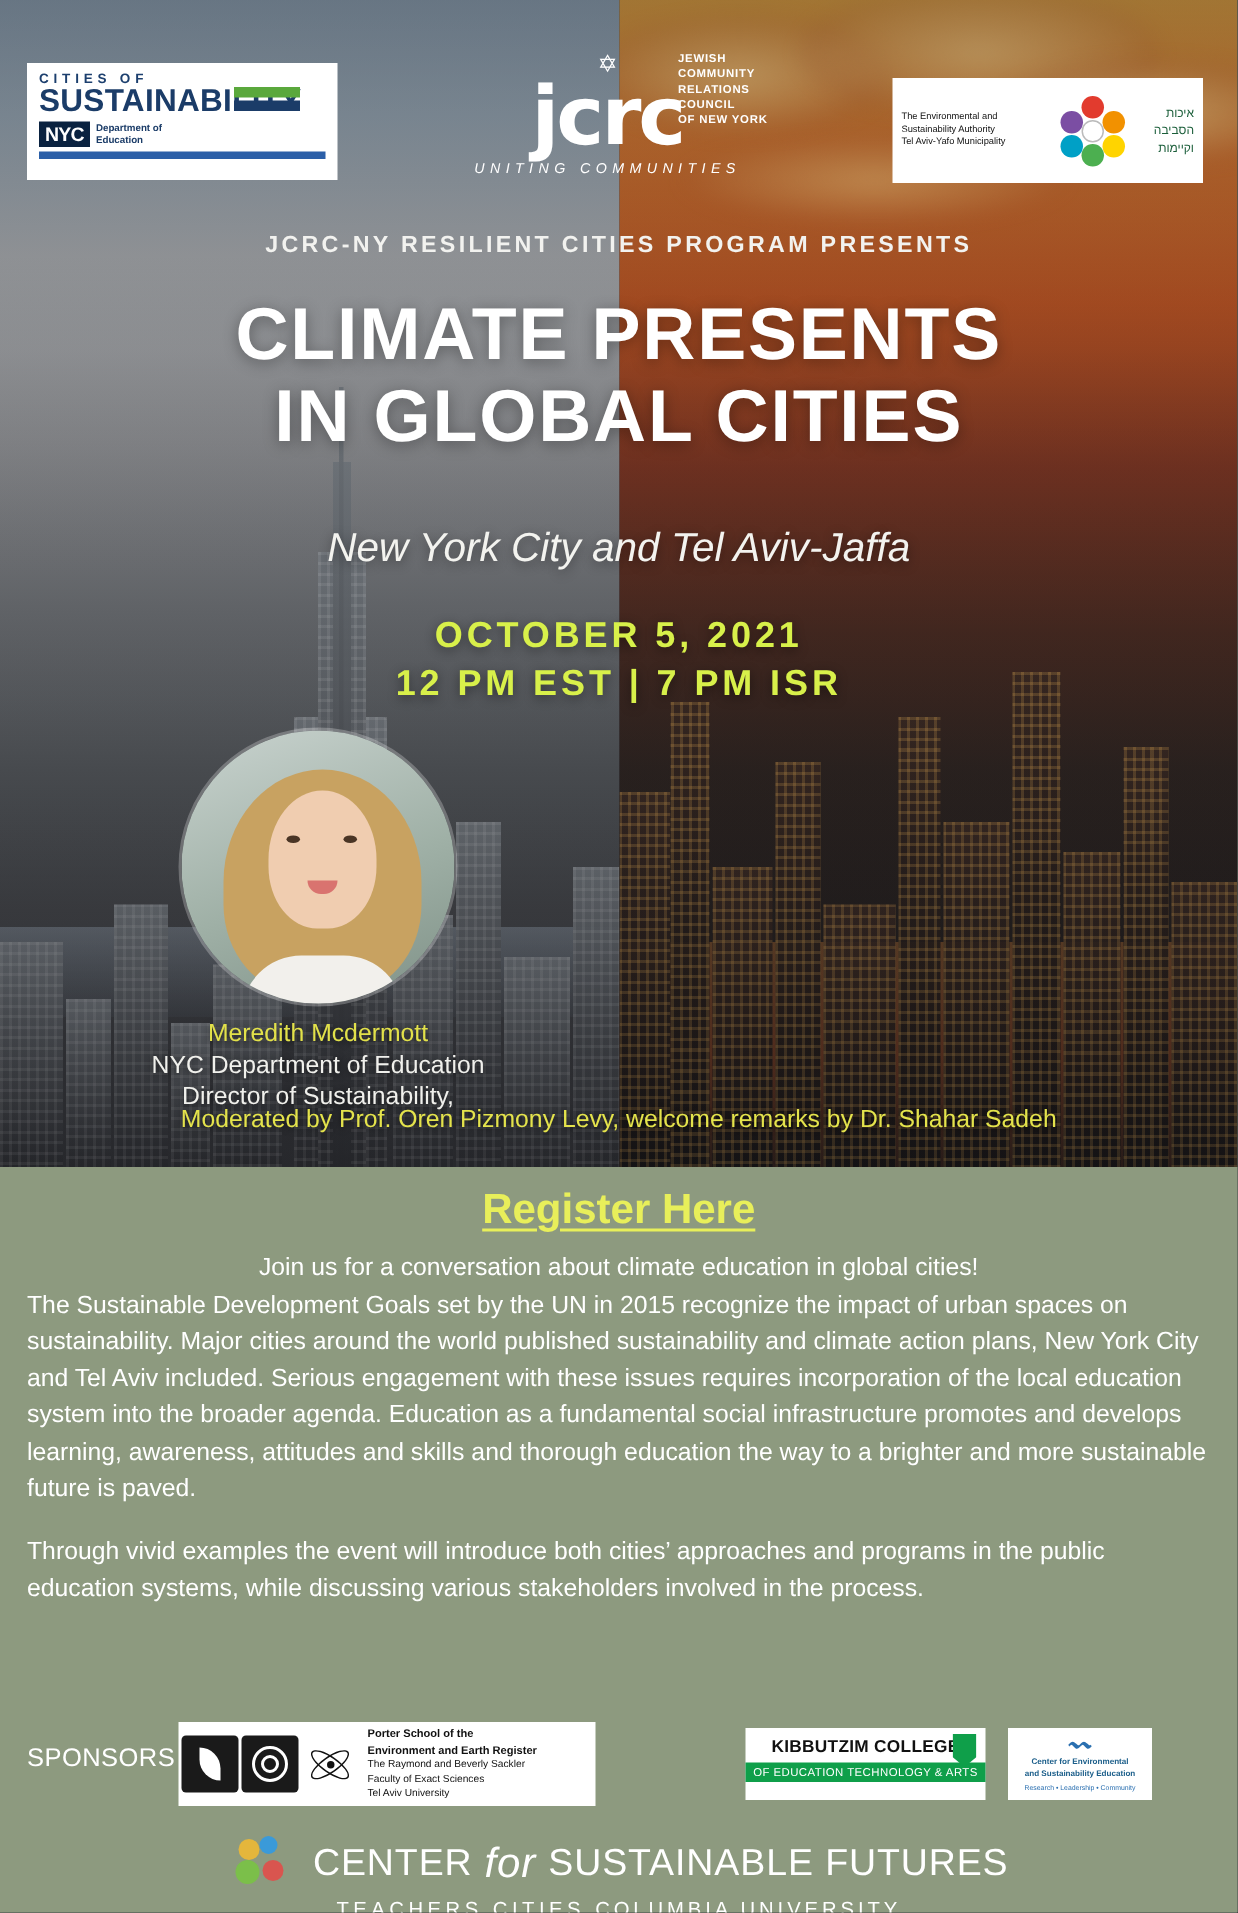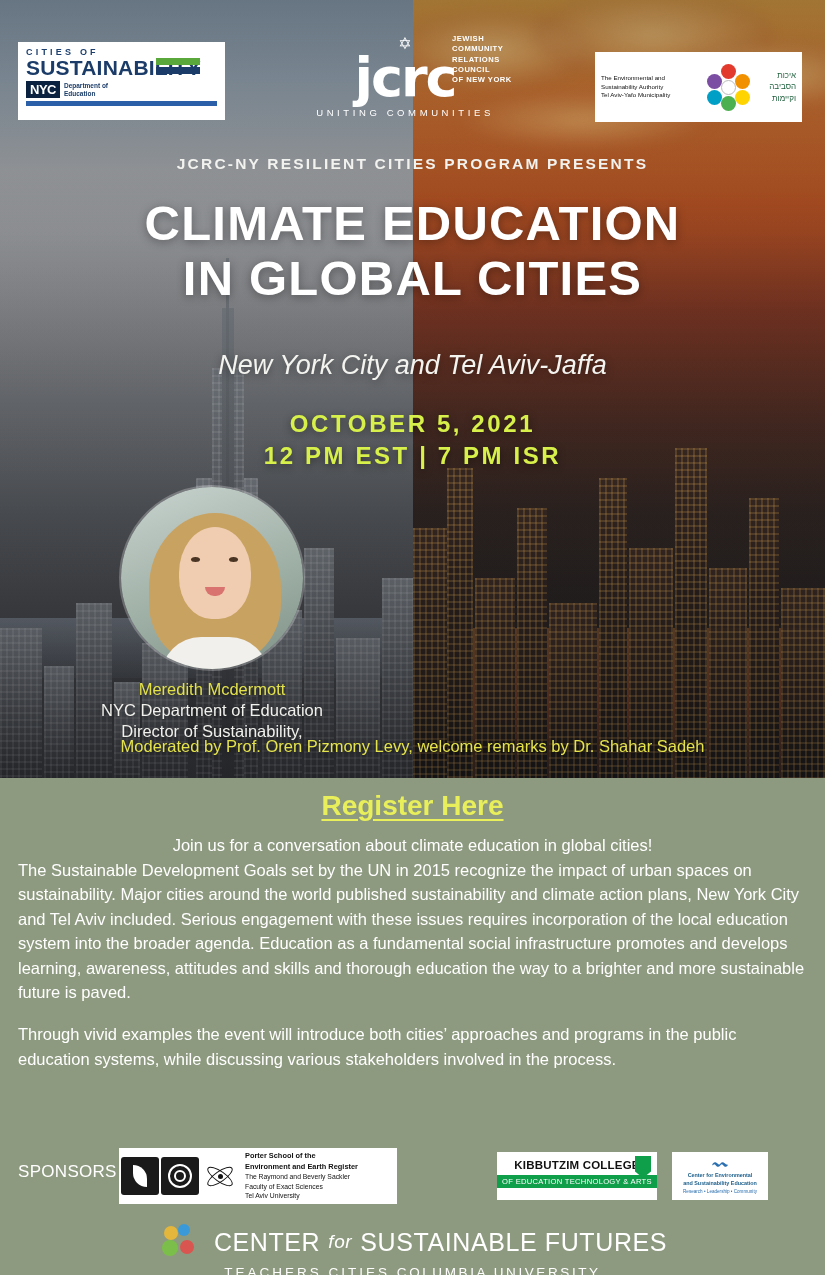--- a/index.html
+++ b/index.html
@@ -98,21 +98,21 @@
   }
   .ls-edu { font-size: 6.5px; color:#1b3c68; line-height:1.15; font-weight:700;}
   .ls-under { height: 5px; background: #2b5fa8; margin-top: 3px; width: 100%;}
 
   .logo-jcrc { position: absolute; left: 300px; top: 36px; width: 210px; text-align:center; color: #fff;}
   .jcrc-star { font-size: 16px; line-height: 1; }
   .jcrc-word {
     font-size: 54px; font-weight: 800; letter-spacing: -2px; line-height: 0.95;
     font-family: "DejaVu Sans", sans-serif;
   }
-  .jcrc-sub { font-size: 9.5px; letter-spacing: 3.6px; margin-top: 4px; }
+  .jcrc-sub { font-size: 9.5px; letter-spacing: 3.6px; margin-top: 4px; font-style: italic; }
   .jcrc-side {
     position: absolute; left: 452px; top: 34px; color: #fff;
     font-size: 7.6px; font-weight: 700; line-height: 1.35; letter-spacing: 0.5px;
   }
 
   .logo-tlv {
     position: absolute; left: 595px; top: 52px; width: 207px; height: 70px;
     background: #fff; display: flex; align-items: center; padding: 4px 6px; gap: 6px;
   }
   .tlv-txt { font-size: 6.2px; color: #111; line-height: 1.45; width: 104px; }
@@ -219,21 +219,21 @@
   .sp-cese {
     position: absolute; left: 672px; top: 4px; width: 96px; height: 48px;
     background: #fff; text-align: center; padding-top: 4px;
   }
   .cese-swirl { font-size: 15px; color: #2a6fb0; line-height: 1; }
   .cese-t1 { font-size: 5.4px; font-weight: 700; color: #1b5e8a; line-height: 1.25; margin-top: 1px;}
   .cese-t2 { font-size: 4.6px; color: #2a6fb0; margin-top: 2px; }
 
   .tc-row { position: absolute; left: 0; top: 444px; width: 825px; text-align: center; }
   .tc-line1 { color: #ffffff; font-size: 25px; letter-spacing: 0.6px; display:flex; align-items:center; justify-content:center; gap:8px;}
-  .tc-line1 i { font-style: italic; font-size: 19px; }
+  .tc-line1 i { font-style: italic; font-size: 28px; }
   .tc-line2 { color: #ffffff; font-size: 13.5px; letter-spacing: 3px; margin-top: 3px; }
   .tc-line2 span.small { letter-spacing: 2.6px; }
   .tc-logo { width: 48px; height: 40px; position: relative; display:inline-block; }
 </style>
 </head>
 <body>
 
 <div class="hero">
   <div class="hero-left">
     <div class="water-left"></div>
@@ -358,21 +358,21 @@
         <div class="tlv-petal" style="left:2px;top:26px;background:#00a0c6;"></div>
         <div class="tlv-petal" style="left:2px;top:10px;background:#7b4ea3;"></div>
         <div class="tlv-petal" style="left:16px;top:16px;background:#ffffff;border:1px solid #bbb;"></div>
       </div>
       <div class="tlv-heb">איכות הסביבה<br>וקיימות</div>
     </div>
   </div>
 
   <div class="presents">JCRC-NY RESILIENT CITIES PROGRAM PRESENTS</div>
   <div class="title">
-    <div>CLIMATE EDUCATION</div>
+    <div>CLIMATE PRESENTS</div>
     <div>IN GLOBAL CITIES</div>
   </div>
   <div class="subtitle">New York City and Tel Aviv-Jaffa</div>
   <div class="datetime">
     <div>OCTOBER 5, 2021</div>
     <div>12 PM EST | 7 PM ISR</div>
   </div>
 
   <div class="speaker" style="left:92px; top:485px; width:240px;">
     <div class="portrait p-left" style="margin:0 auto;">

